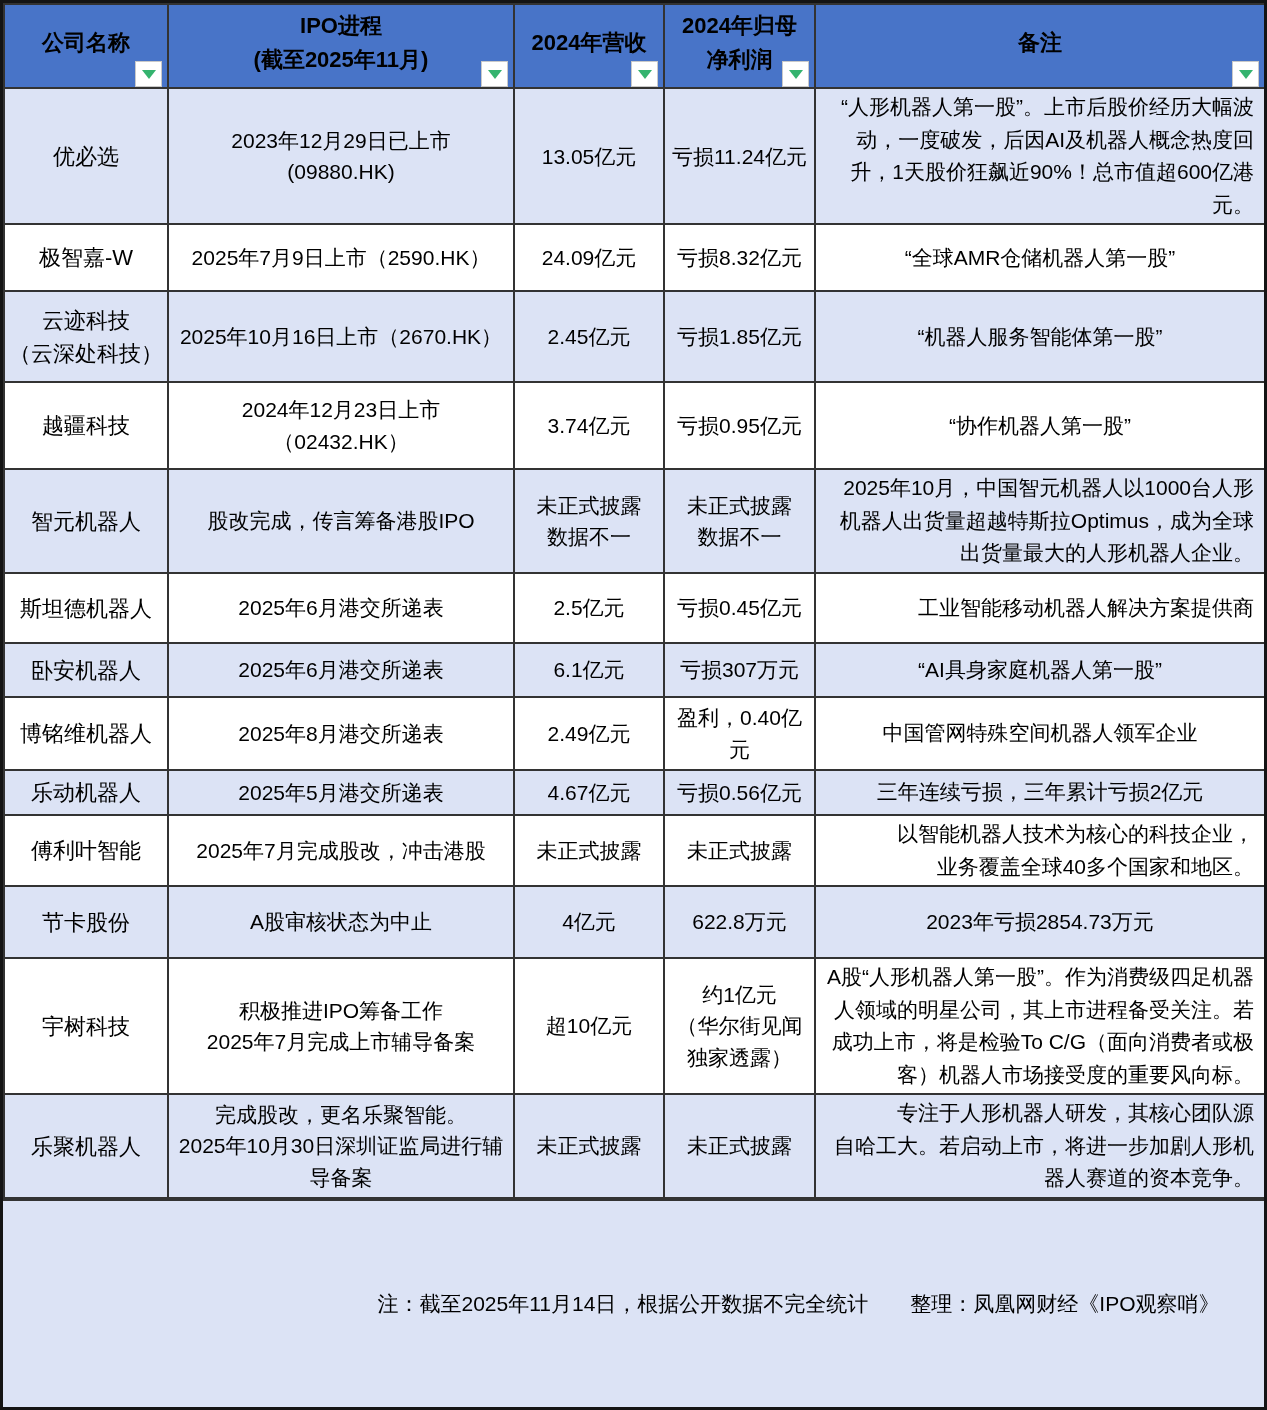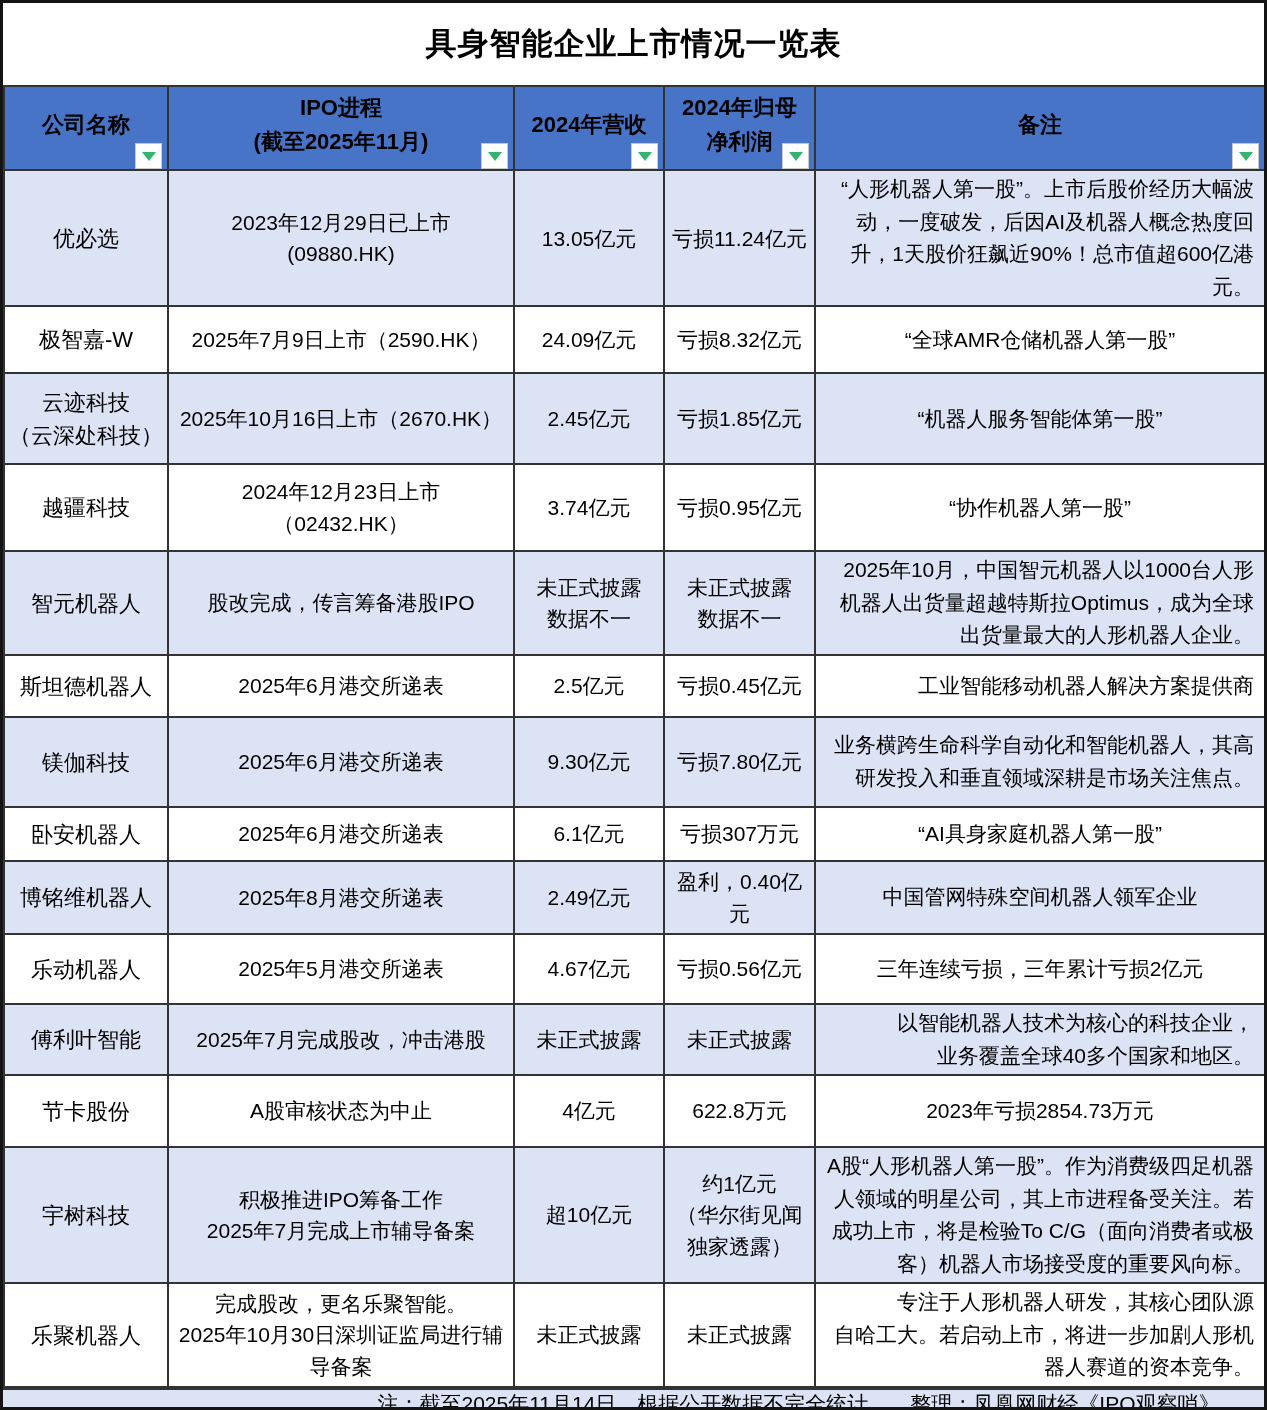--- a/index.html
+++ b/index.html
@@ -45,23 +45,20 @@
     flex:1 1 auto;background:#DCE3F5;border-top:2px solid #333;
     display:flex;align-items:center;justify-content:center;
     font-size:21px;padding-left:330px;box-sizing:border-box;
   }
 </style>
 </head>
 <body>
 
 <div class="frame">
 
-  <div class="title-bar">
-    <h1>具身智能企业上市情况一览表</h1>
-  </div>
 
   <table>
     <colgroup>
         <col class="c1">
         <col class="c2">
         <col class="c3">
         <col class="c4">
         <col class="c5">
       </colgroup>
     <thead>
@@ -108,49 +105,42 @@
       </tr>
       <tr style="height:101px">
         <td class="company">智元机器人</td>
         <td class="ipo">股改完成，传言筹备港股IPO</td>
         <td class="revenue">未正式披露
 数据不一</td>
         <td class="profit">未正式披露
 数据不一</td>
         <td class="note" data-align="left">2025年10月，中国智元机器人以1000台人形机器人出货量超越特斯拉Optimus，成为全球出货量最大的人形机器人企业。</td>
       </tr>
-      <tr style="height:62px">
+      <tr style="height:70px">
         <td class="company">斯坦德机器人</td>
         <td class="ipo">2025年6月港交所递表</td>
         <td class="revenue">2.5亿元</td>
         <td class="profit">亏损0.45亿元</td>
         <td class="note" data-align="left">工业智能移动机器人解决方案提供商</td>
-      </tr>
-      <tr style="height:90px">
-        <td class="company">镁伽科技</td>
-        <td class="ipo">2025年6月港交所递表</td>
-        <td class="revenue">9.30亿元</td>
-        <td class="profit">亏损7.80亿元</td>
-        <td class="note" data-align="left">业务横跨生命科学自动化和智能机器人，其高研发投入和垂直领域深耕是市场关注焦点。</td>
       </tr>
       <tr style="height:54px">
         <td class="company">卧安机器人</td>
         <td class="ipo">2025年6月港交所递表</td>
         <td class="revenue">6.1亿元</td>
         <td class="profit">亏损307万元</td>
         <td class="note" data-align="center">“AI具身家庭机器人第一股”</td>
       </tr>
       <tr style="height:73px">
         <td class="company">博铭维机器人</td>
         <td class="ipo">2025年8月港交所递表</td>
         <td class="revenue">2.49亿元</td>
         <td class="profit">盈利，0.40亿元</td>
         <td class="note" data-align="center">中国管网特殊空间机器人领军企业</td>
       </tr>
-      <tr style="height:70px">
+      <tr style="height:45px">
         <td class="company">乐动机器人</td>
         <td class="ipo">2025年5月港交所递表</td>
         <td class="revenue">4.67亿元</td>
         <td class="profit">亏损0.56亿元</td>
         <td class="note" data-align="center">三年连续亏损，三年累计亏损2亿元</td>
       </tr>
       <tr style="height:67px">
         <td class="company">傅利叶智能</td>
         <td class="ipo">2025年7月完成股改，冲击港股</td>
         <td class="revenue">未正式披露</td>

